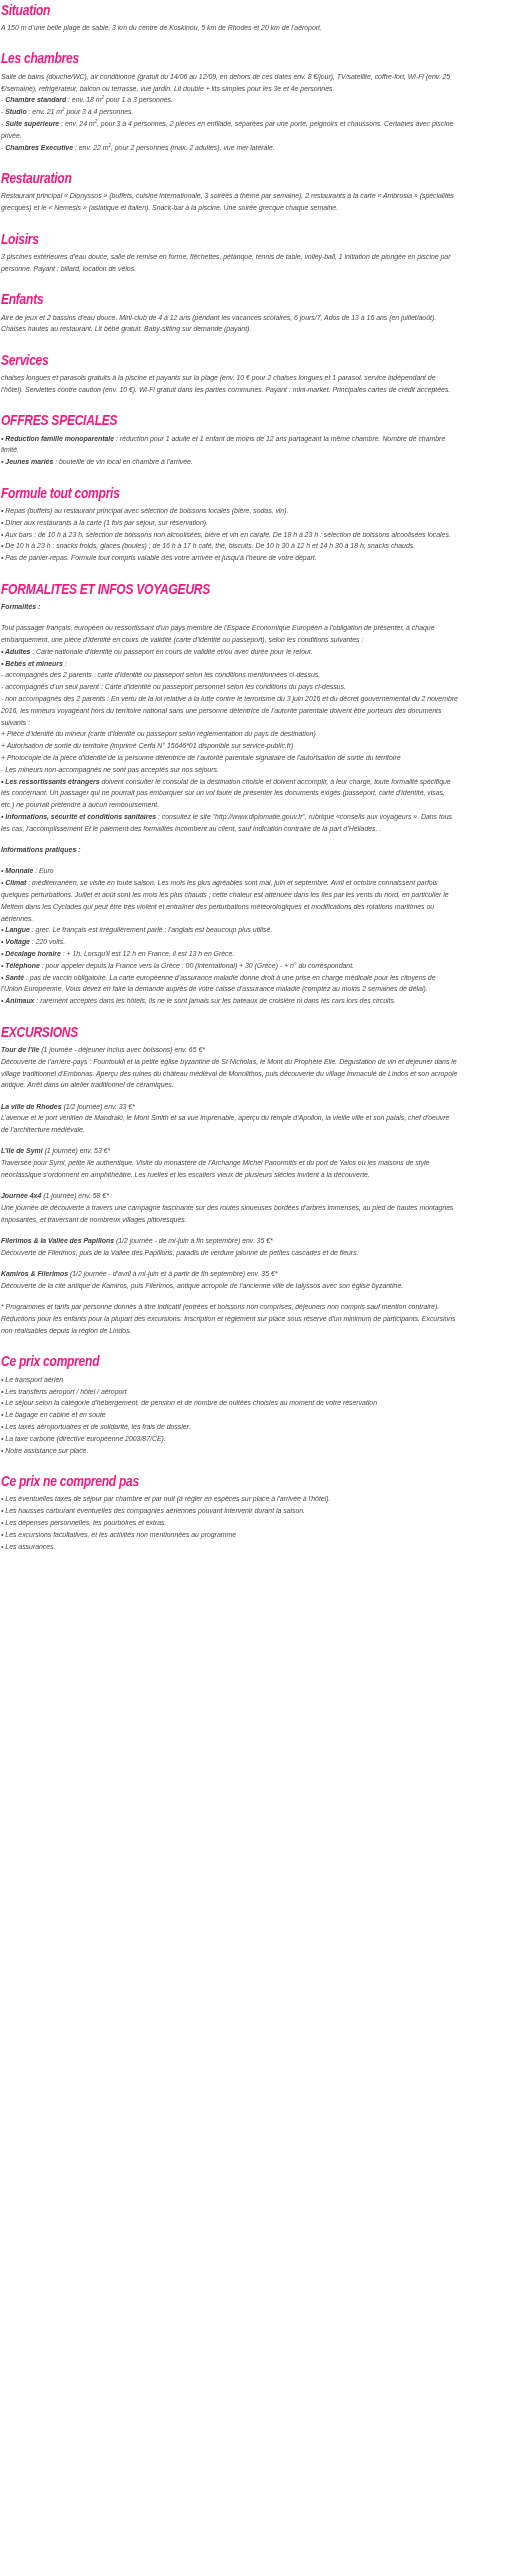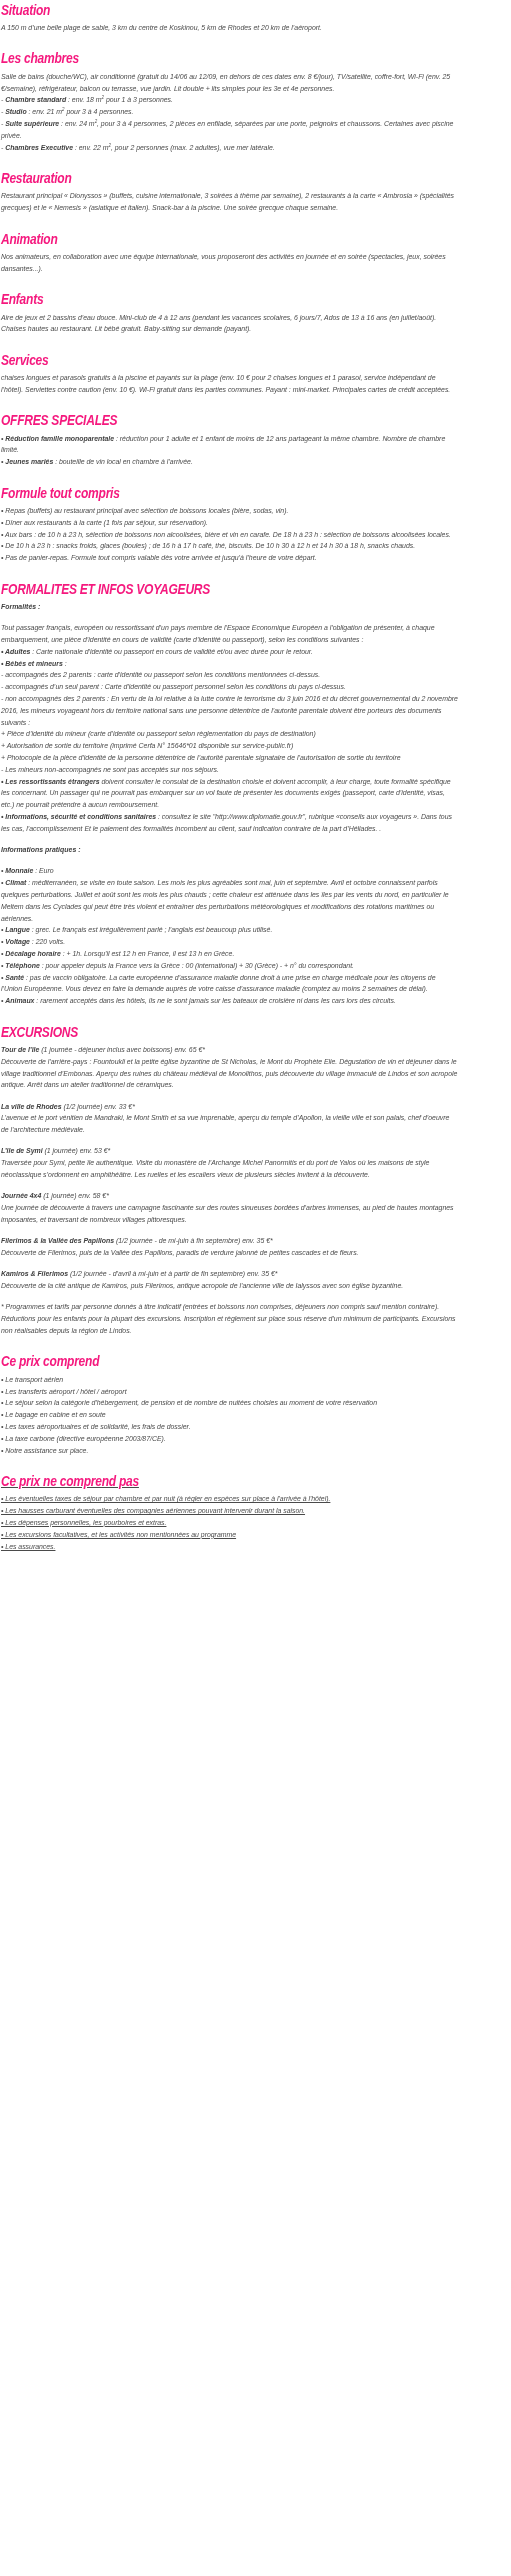--- a/index.html
+++ b/index.html
@@ -28,21 +28,21 @@
     color: #f5197e;
     margin: 0 0 4.7px 0;
     padding: 0;
     transform: scaleX(0.86);
     transform-origin: left center;
     white-space: nowrap;
   }
   .block {
     margin: 0 0 17.6px 0;
   }
-  .block.tight { margin-bottom: 13.5px; text-decoration: underline; }
+  .block.tight { margin-bottom: 13.5px; }
   p.body, .li {
     font-style: italic;
     font-size: 7.4px;
     line-height: 11.8px;
     color: #4a4a4a;
     margin: 0;
     padding: 0;
     letter-spacing: -0.03px;
     transform: scaleX(0.94);
     transform-origin: left top;
@@ -100,25 +100,25 @@
       <span class="li"><span>- </span><b>Suite supérieure</b><span> : env. 24 m</span><sup>2</sup><span>, pour 3 à 4 personnes, 2 pièces en enfilade, séparées par une porte, peignoirs et chaussons. Certaines avec piscine privée.</span></span>
       <span class="li"><span>- </span><b>Chambres Executive</b><span> : env. 22 m</span><sup>2</sup><span>, pour 2 personnes (max. 2 adultes), vue mer latérale.</span></span>
     </div>
   </div>
 
   <div class="block">
     <h2 class="section-title">Restauration</h2>
     <p class="body">Restaurant principal « Dionyssos » (buffets, cuisine internationale, 3 soirées à thème par semaine), 2 restaurants à la carte « Ambrosia » (spécialités grecques) et le « Nemesis » (asiatique et italien). Snack-bar à la piscine. Une soirée grecque chaque semaine.</p>
   </div>
 
-
-  <div class="block">
-    <h2 class="section-title">Animation</h2>
-    <p class="body">Nos animateurs, en collaboration avec une équipe internationale, vous proposeront des activités en journée et en soirée (spectacles, jeux, soirées dansantes...).</p>
-  </div>
+  <div class="block">
+    <h2 class="section-title">Loisirs</h2>
+    <p class="body">3 piscines extérieures d’eau douce, salle de remise en forme, fléchettes, pétanque, tennis de table, volley-ball, 1 initiation de plongée en piscine par personne. Payant : billard, location de vélos.</p>
+  </div>
+
 
   <div class="block">
     <h2 class="section-title">Enfants</h2>
     <p class="body">Aire de jeux et 2 bassins d’eau douce. Mini-club de 4 à 12 ans (pendant les vacances scolaires, 6 jours/7, Ados de 13 à 16 ans (en juillet/août). Chaises hautes au restaurant. Lit bébé gratuit. Baby-sitting sur demande (payant).</p>
   </div>
 
   <div class="block">
     <h2 class="section-title">Services</h2>
     <p class="body">chaises longues et parasols gratuits à la piscine et payants sur la plage (env. 10 € pour 2 chaises longues et 1 parasol, service indépendant de l’hôtel). Serviettes contre caution (env. 10 €). Wi-Fi gratuit dans les parties communes. Payant : mini-market. Principales cartes de crédit acceptées.</p>
   </div>

